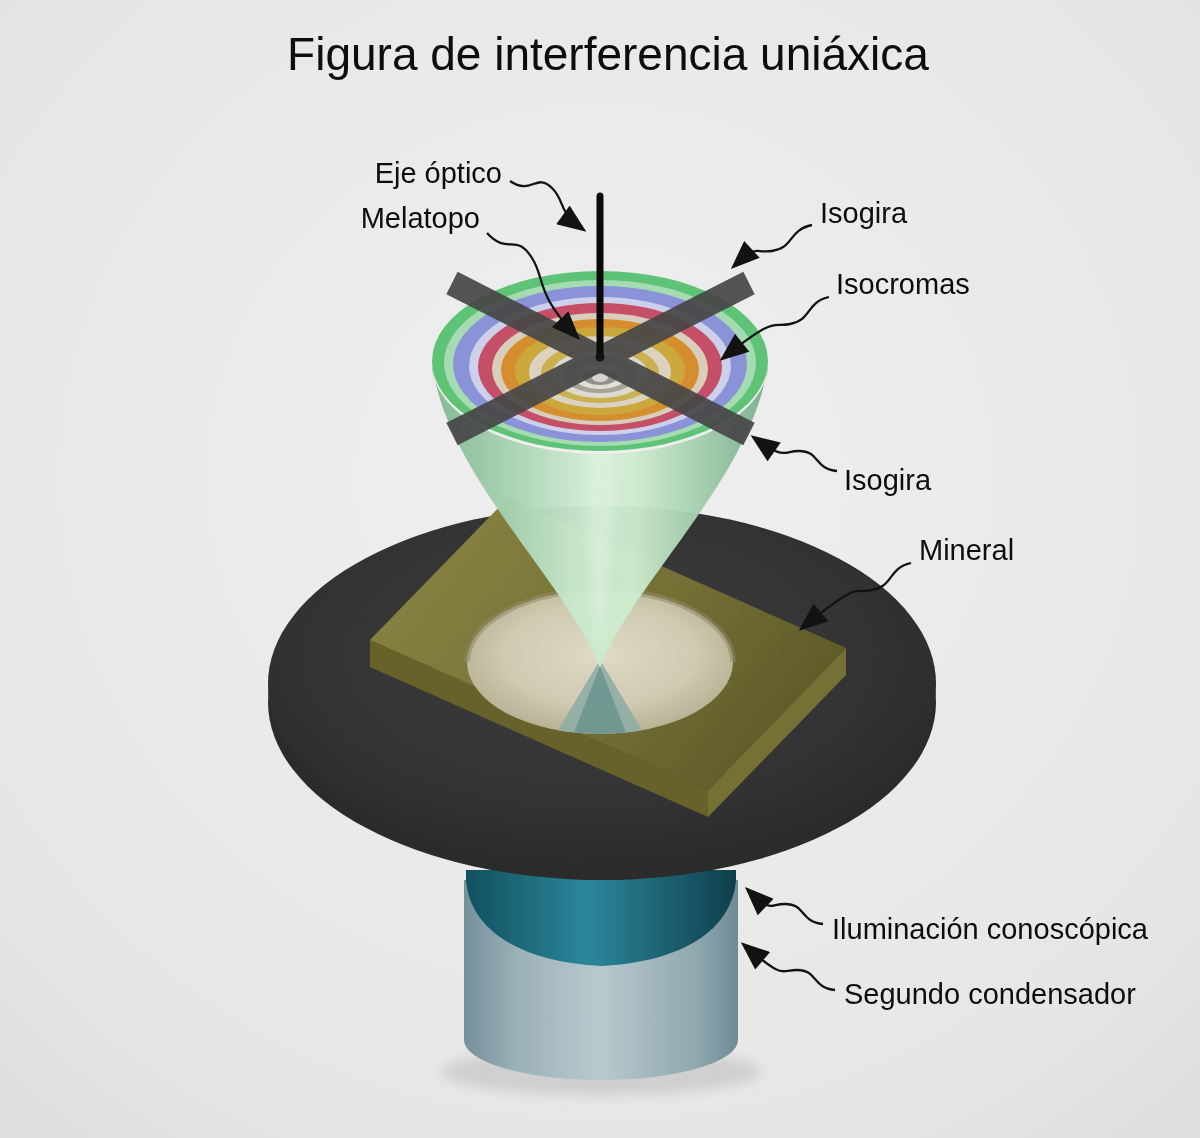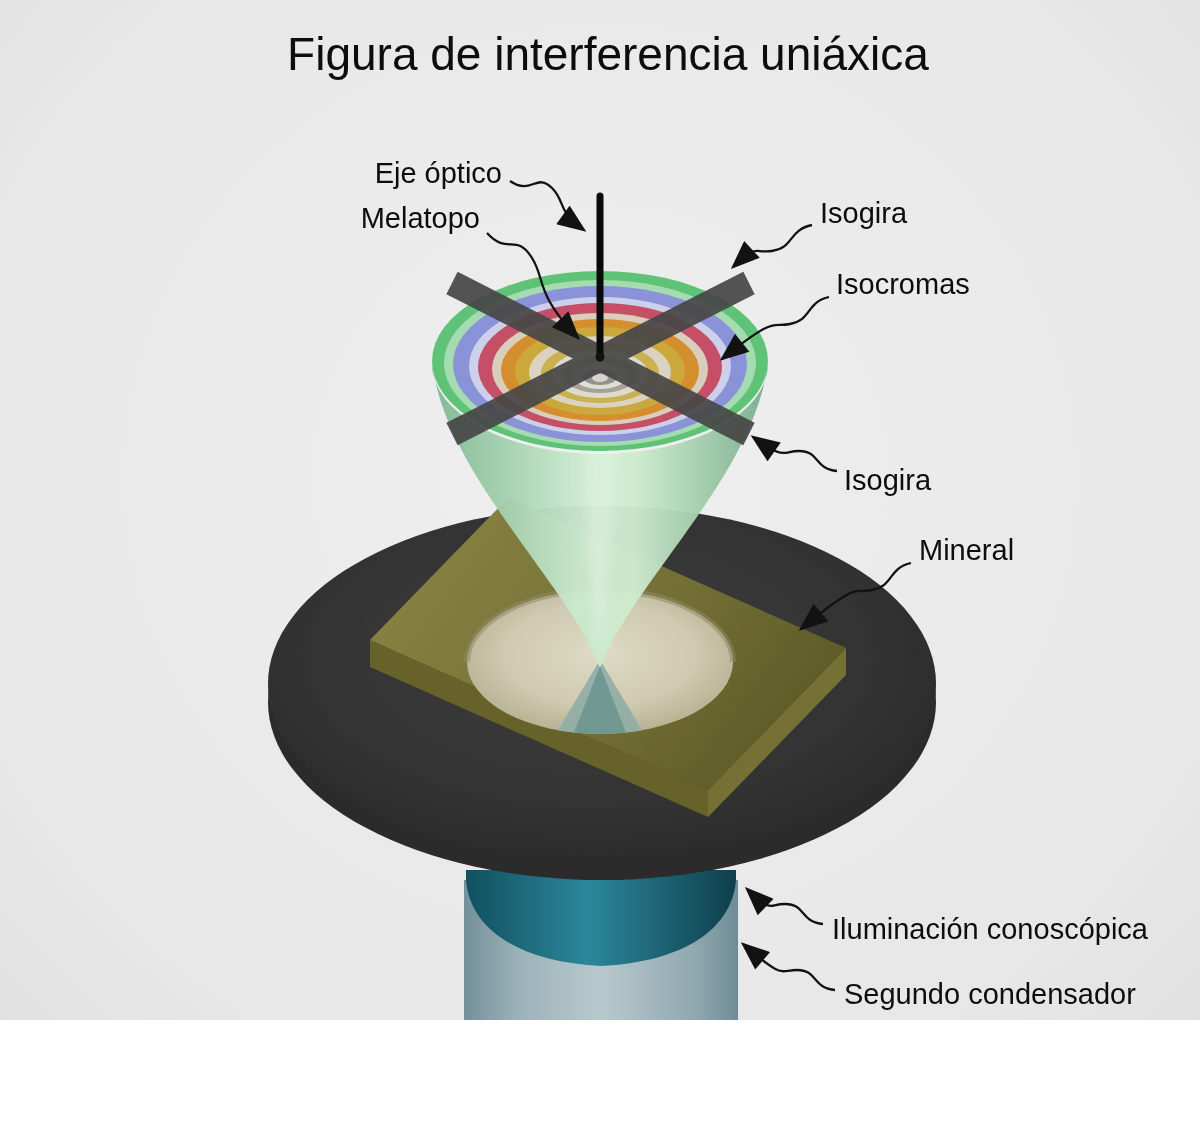--- a/index.html
+++ b/index.html
@@ -1,19 +1,19 @@
 <!DOCTYPE html>
 <html><head>
 <meta charset="utf-8">
 <style>
   html, body { margin: 0; padding: 0; }
   .canvas {
     position: relative;
     width: 1200px;
-    height: 1020px;
+    height: 1138px;
     background: #e8e8e8;
     overflow: hidden;
     font-family: "Liberation Sans", sans-serif;
   }
   svg { position: absolute; inset: 0; display: block; }
   svg text {
     font-family: "Liberation Sans", sans-serif;
     fill: #0d0d0d;
   }
   .title-text { font-size: 46px; }

